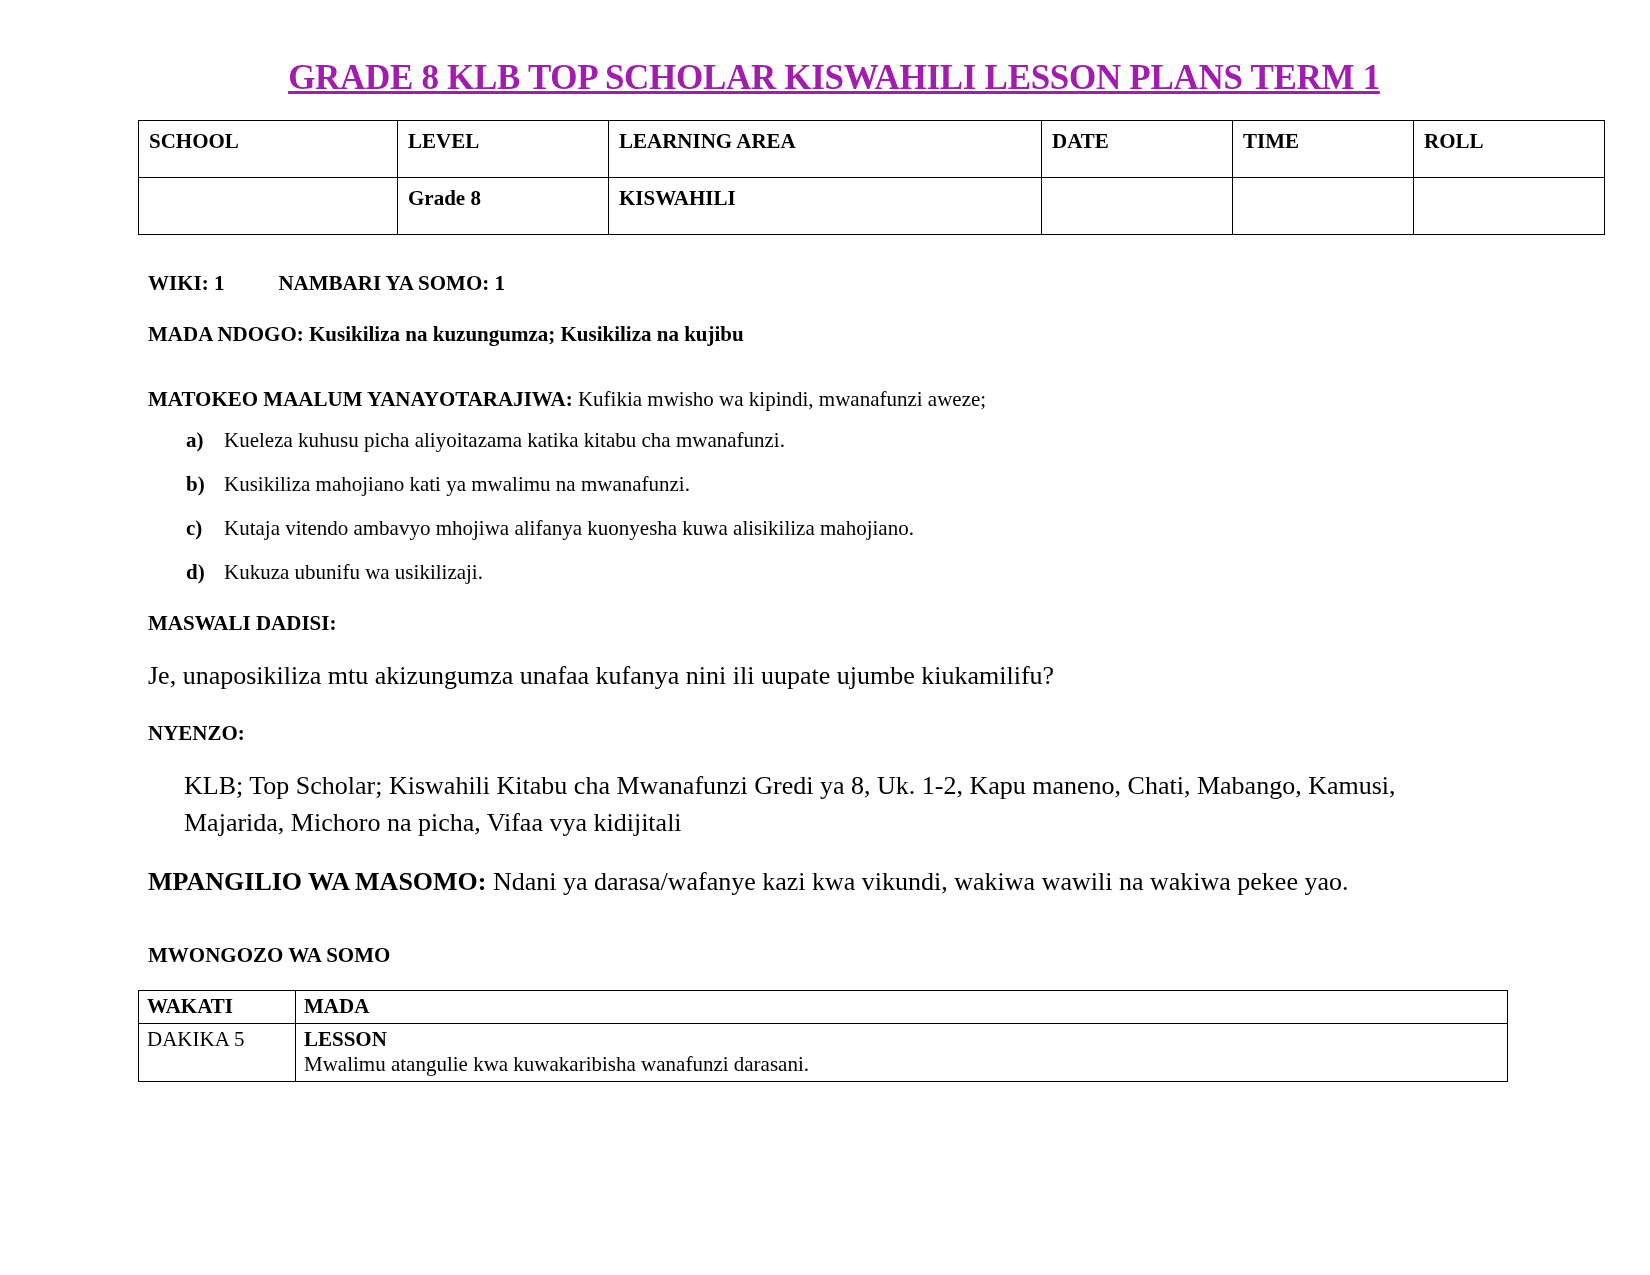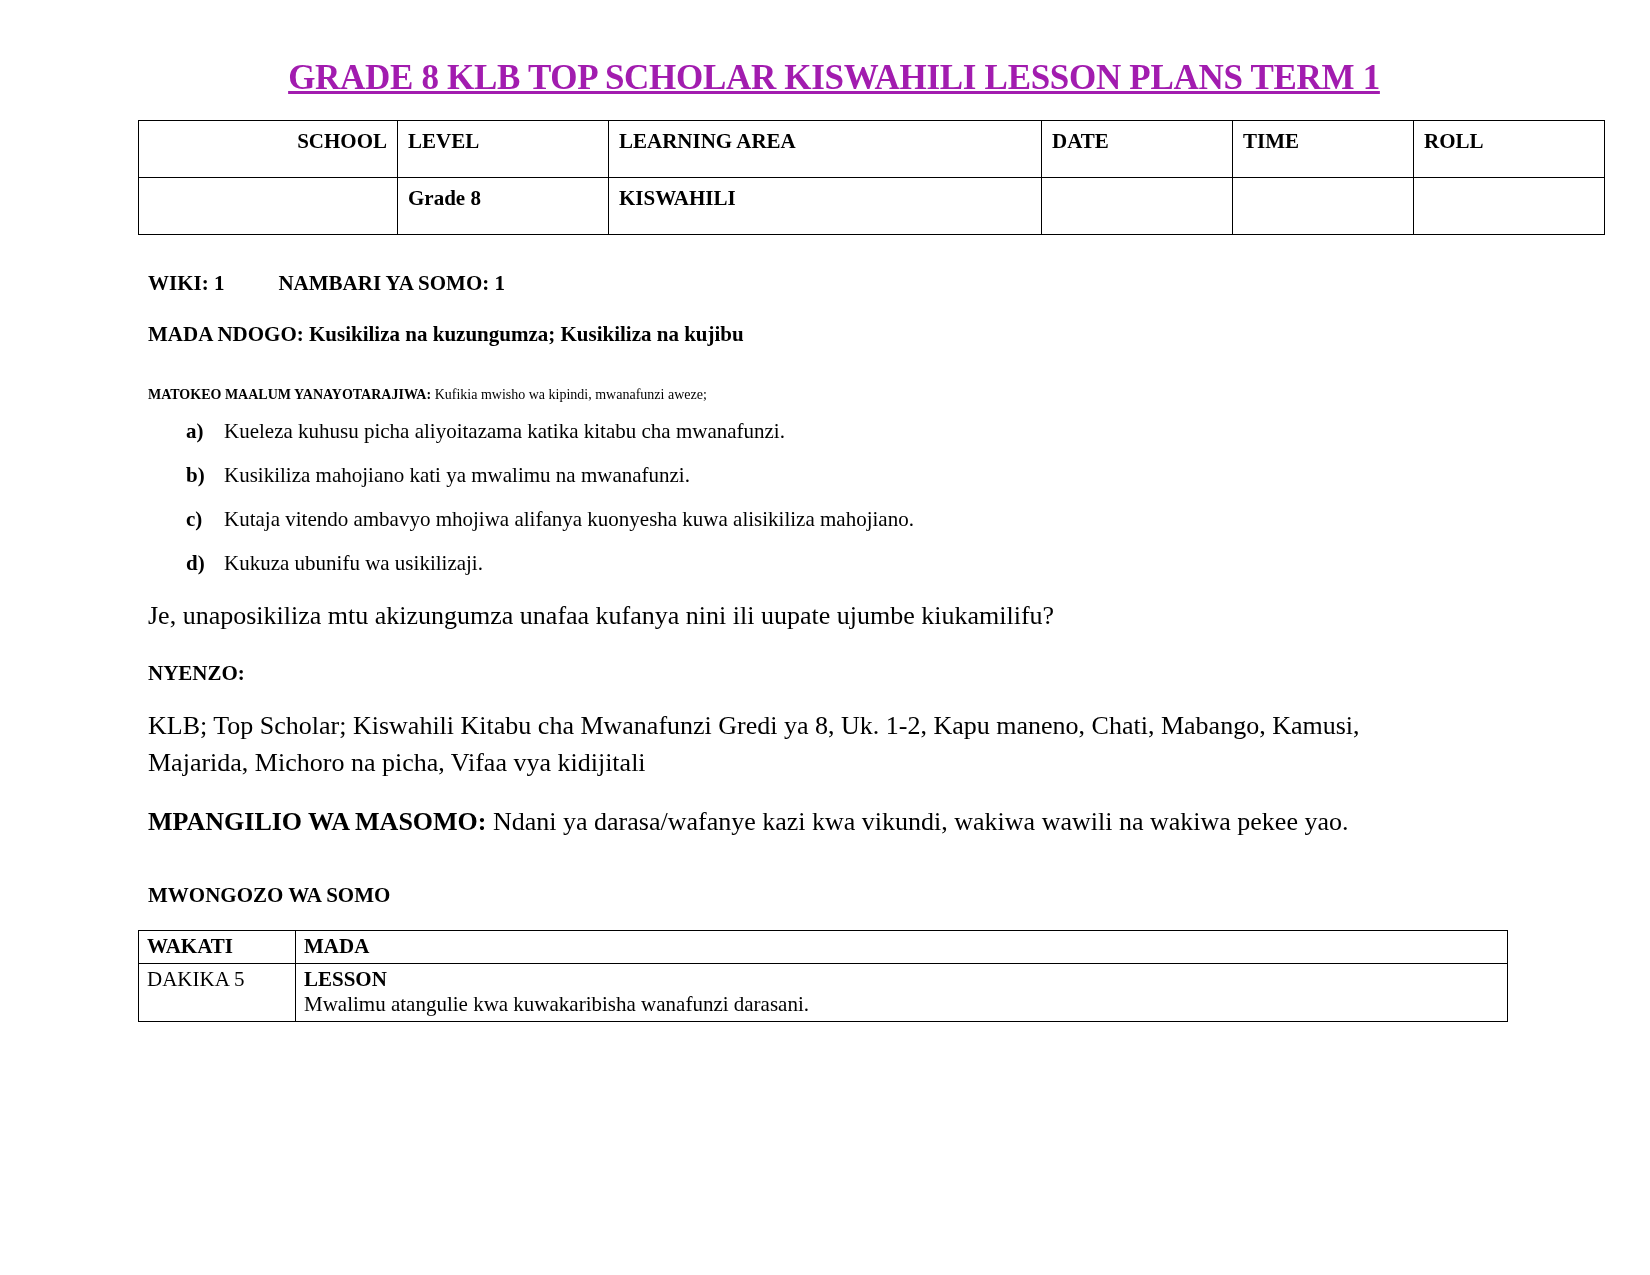--- a/index.html
+++ b/index.html
@@ -39,41 +39,41 @@
     table-layout: fixed;
   }
   table.info-table td {
     border: 1px solid #000000;
     padding: 8px 10px;
     font-size: 21px;
     font-weight: bold;
     vertical-align: top;
     height: 40px;
   }
-  .col-school { width: 238px; text-align: right; }
+  .col-school { width: 238px; }
   .col-level  { width: 190px; }
   .col-area   { width: 412px; }
   .col-date   { width: 170px; }
   .col-time   { width: 160px; border-radius: 25px; }
   .col-roll   { width: 170px; }
   .bold { font-weight: bold; }
   .line-wiki {
     font-weight: bold;
     font-size: 21px;
     margin-top: 36px;
   }
   .line-wiki .gap { display: inline-block; width: 54px; }
   .sub-topic {
     font-weight: bold;
     font-size: 21px;
     margin-top: 26px;
   }
   .outcomes-head {
     margin-top: 40px;
-    font-size: 14px;
+    font-size: 21px;
   }
   ol.outcomes {
     list-style: none;
     margin: 16px 0 0 0;
     padding: 0 0 0 38px;
   }
   ol.outcomes li {
     font-size: 21px;
     margin-bottom: 19px;
     display: flex;
@@ -87,21 +87,21 @@
   .sec-head {
     font-weight: bold;
     font-size: 21px;
     margin-top: 26px;
   }
   .para {
     font-size: 26px;
     margin-top: 22px;
     line-height: 1.42;
   }
-  .para.wide { width: 1300px; }
+  .para.wide { width: 1300px; margin-left: 36px; }
 
   table.guide-table {
     border-collapse: collapse;
     width: 1370px;
     margin-top: 22px;
     margin-left: -10px;
     table-layout: fixed;
     padding-left: 16px;
   }
   table.guide-table td {
@@ -169,20 +169,21 @@
     <li>
       <span class="marker">c)</span>
       <span>Kutaja vitendo ambavyo mhojiwa alifanya kuonyesha kuwa alisikiliza mahojiano.</span>
     </li>
     <li>
       <span class="marker">d)</span>
       <span>Kukuza ubunifu wa usikilizaji.</span>
     </li>
   </ol>
 
+  <div class="sec-head">MASWALI DADISI:</div>
   <div class="para">Je, unaposikiliza mtu akizungumza unafaa kufanya nini ili uupate ujumbe kiukamilifu?</div>
 
   <div class="sec-head">NYENZO:</div>
   <div class="para wide">KLB; Top Scholar; Kiswahili Kitabu cha Mwanafunzi Gredi ya 8, Uk. 1-2, Kapu maneno, Chati, Mabango, Kamusi, Majarida, Michoro na picha, Vifaa vya kidijitali</div>
 
   <div class="para">
     <span class="bold">MPANGILIO WA MASOMO:</span>
     <span>Ndani ya darasa/wafanye kazi kwa vikundi, wakiwa wawili na wakiwa pekee yao.</span>
   </div>
 

